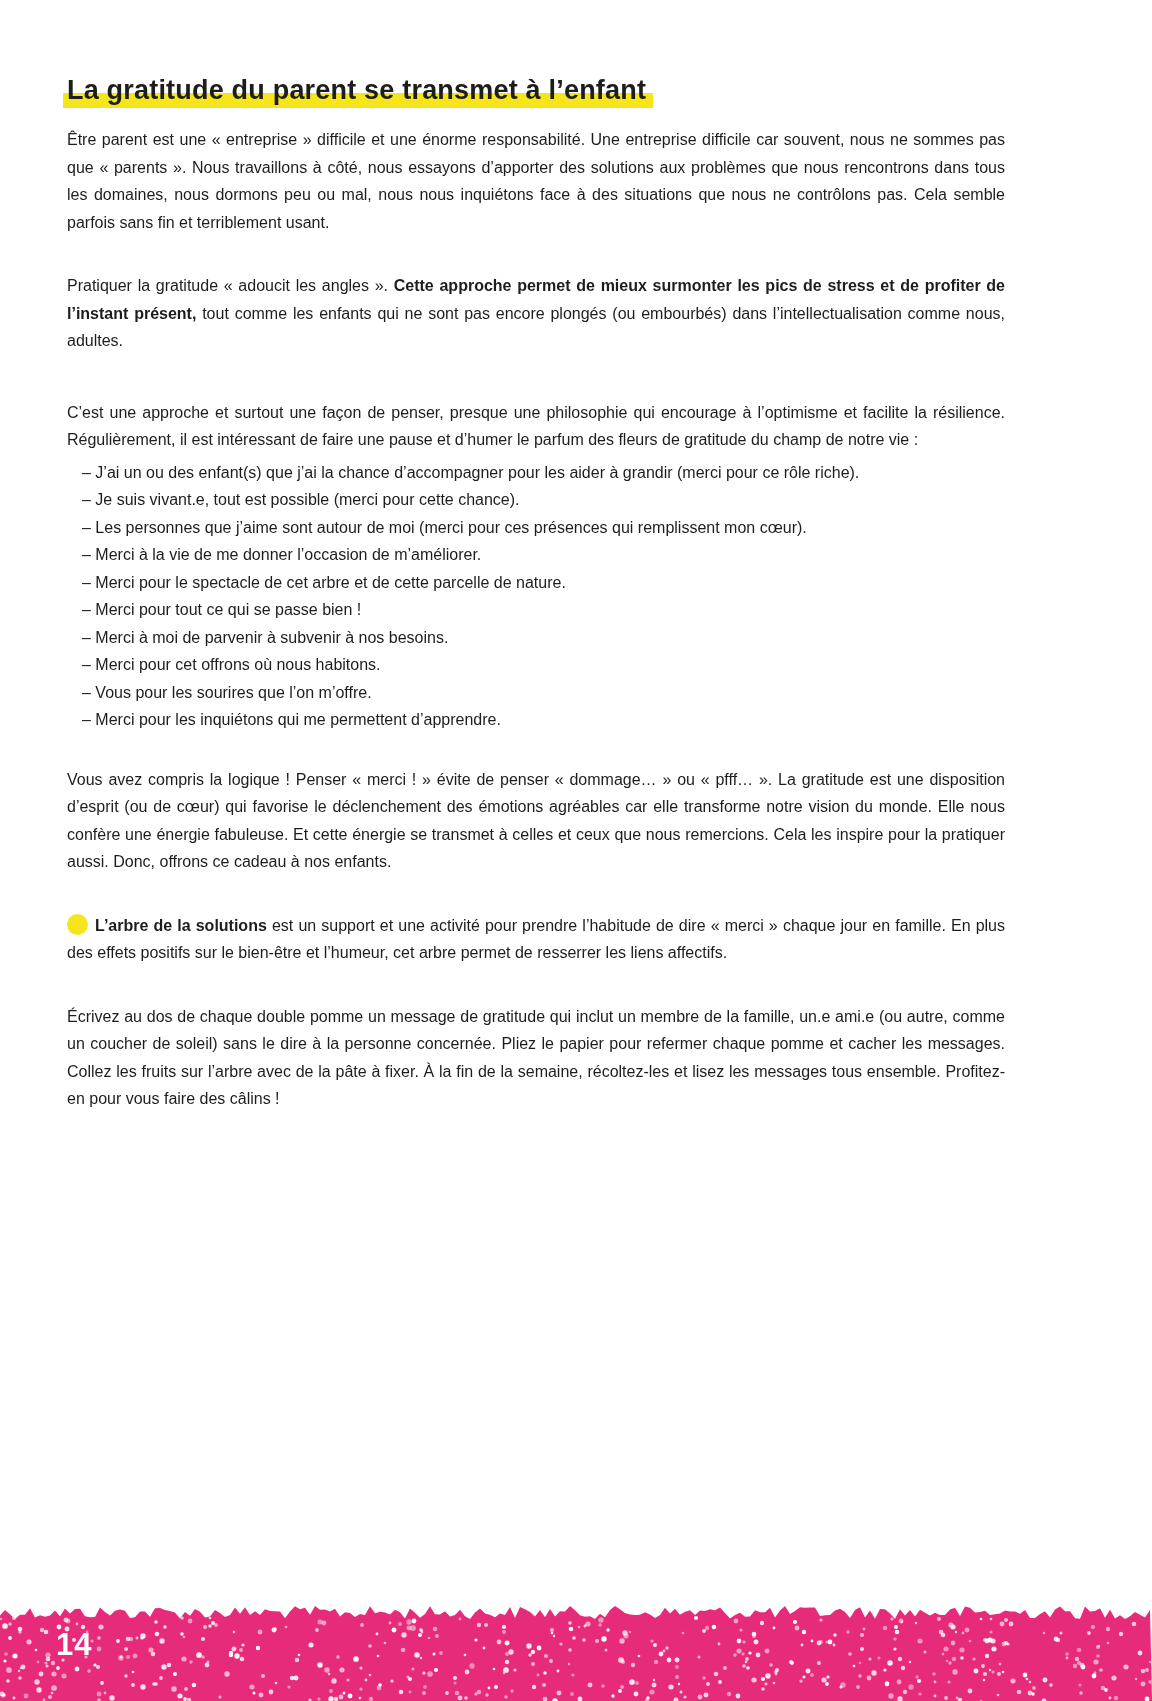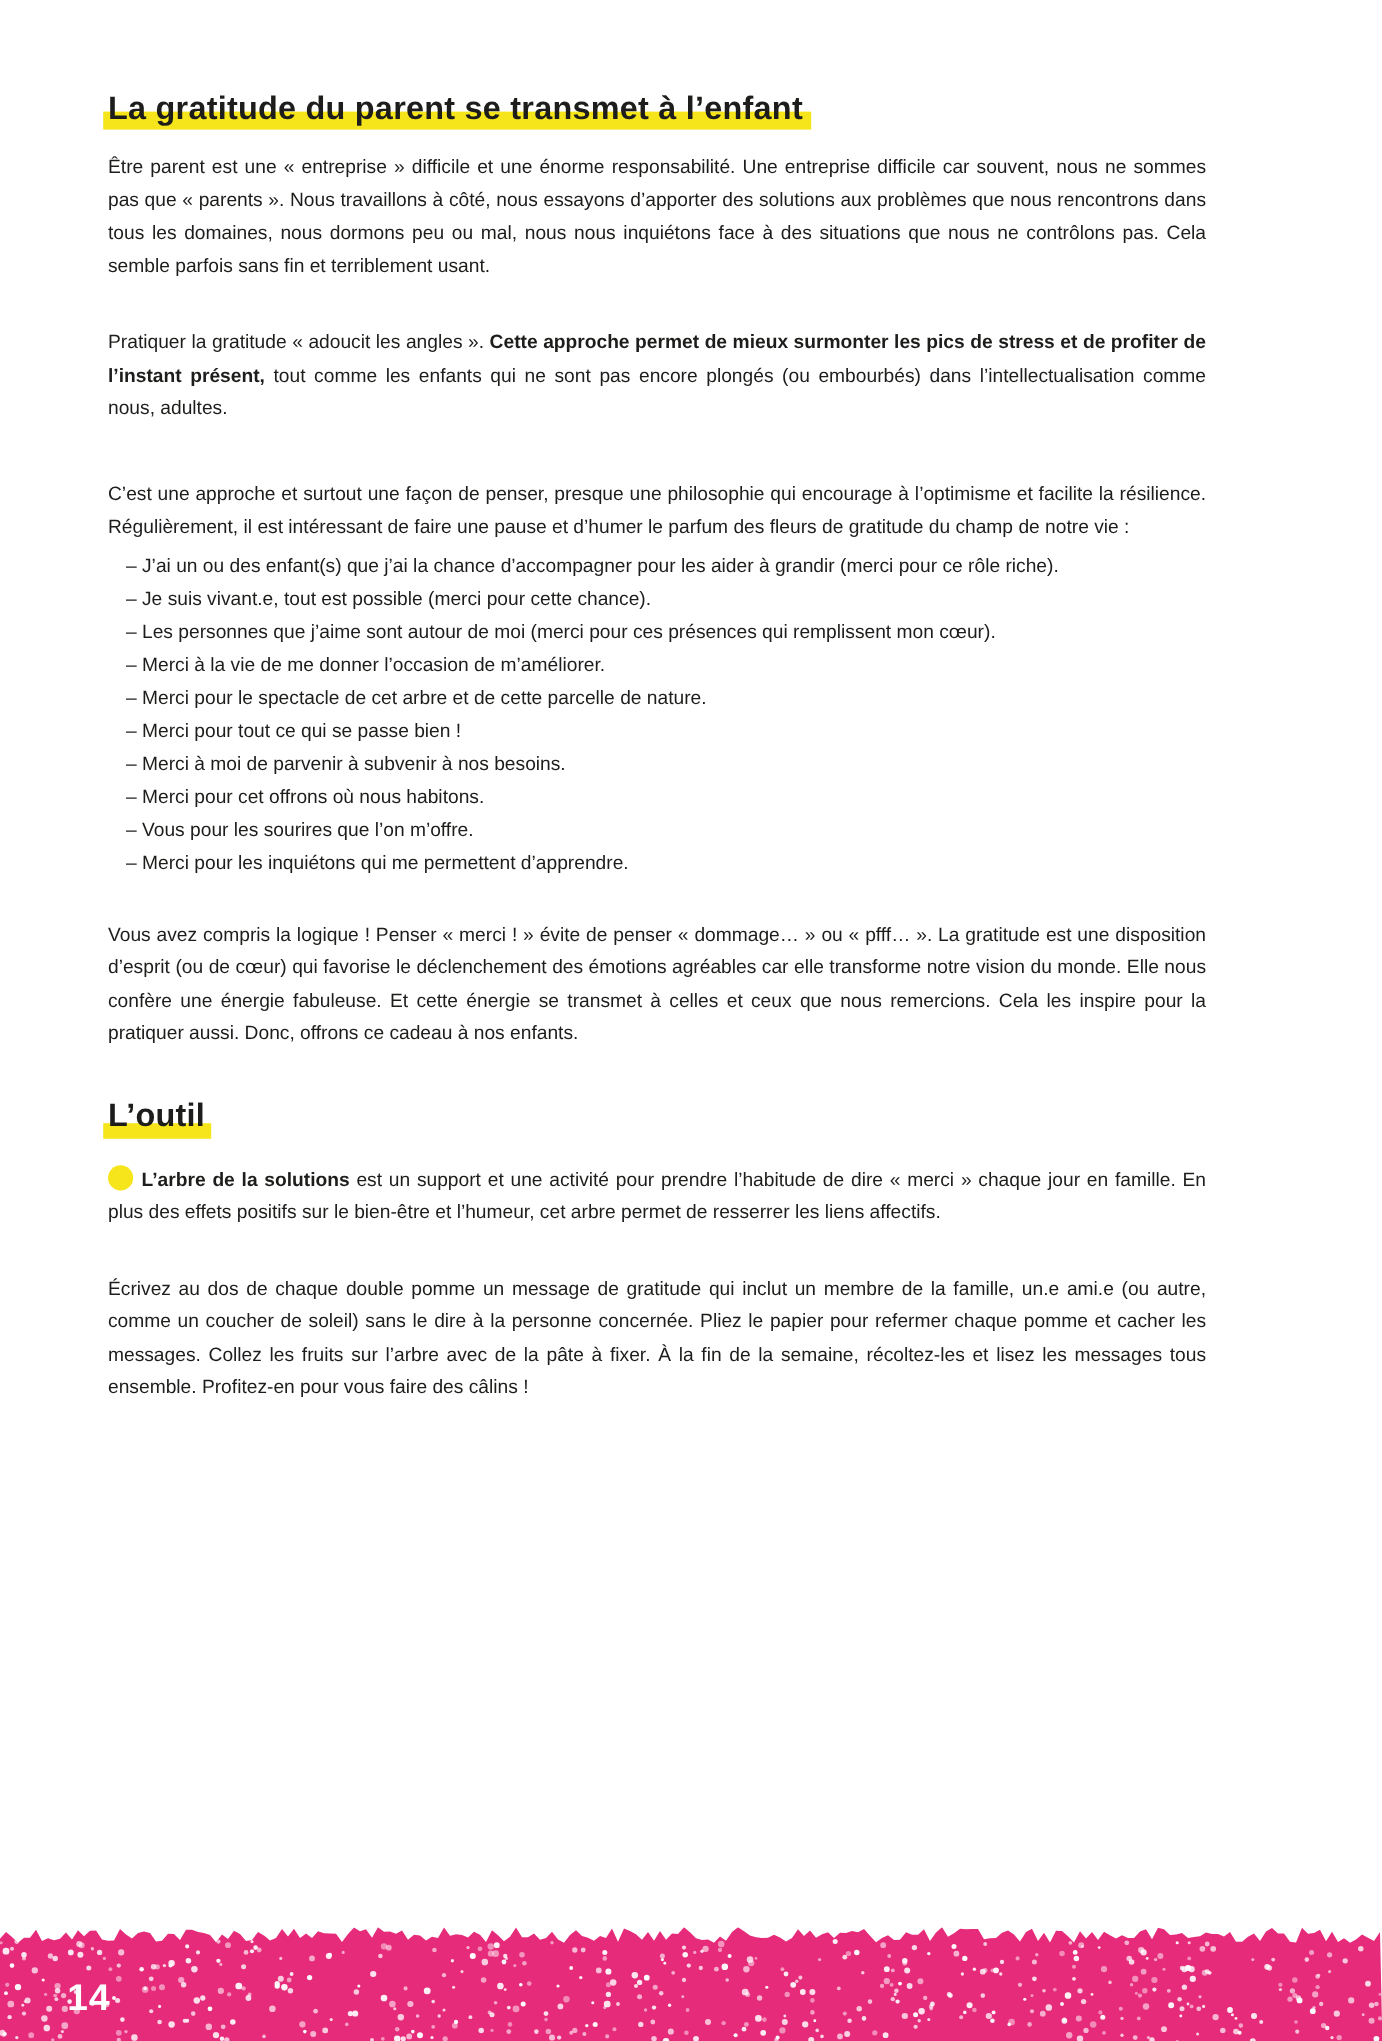--- a/index.html
+++ b/index.html
@@ -11,21 +11,21 @@
   body{margin:0;background:#ffffff;}
   .page{
     position:relative;
     width:1152px;height:1701px;
     background:#ffffff;
     overflow:hidden;
     font-family:"Liberation Sans","DejaVu Sans",sans-serif;
     color:var(--ink);
   }
   .content{
-    padding:70px 147px 0 90px;
+    padding:70px 147px 0 67px;
   }
   h1{
     font-size:27px;
     line-height:40px;
     font-weight:800;
     letter-spacing:.2px;
     margin:0 0 16px 0;
   }
   h2{
     font-size:27px;
@@ -74,21 +74,21 @@
   .speckles{
     position:absolute;
     left:0;top:0;
     width:2px;height:2px;
     border-radius:50%;
     background:transparent;
     pointer-events:none;
   }
   .pagenum{
     position:absolute;
-    left:56px;top:42px;
+    left:56px;top:22px;
     color:#ffffff;
     font-size:31px;
     font-weight:700;
     letter-spacing:1px;
   }
 </style>
 </head>
 <body>
 
 <div class="page">
@@ -110,21 +110,20 @@
       <p>– Merci pour le spectacle de cet arbre et de cette parcelle de nature.</p>
       <p>– Merci pour tout ce qui se passe bien&nbsp;!</p>
       <p>– Merci à moi de parvenir à subvenir à nos besoins.</p>
       <p>– Merci pour cet offrons où nous habitons.</p>
       <p>– Vous pour les sourires que l’on m’offre.</p>
       <p>– Merci pour les inquiétons qui me permettent d’apprendre.</p>
     </div>
 
     <p>Vous avez compris la logique&nbsp;! Penser «&nbsp;merci&nbsp;!&nbsp;» évite de penser «&nbsp;dommage…&nbsp;» ou «&nbsp;pfff…&nbsp;». La gratitude est une disposition d’esprit (ou de cœur) qui favorise le déclenchement des émotions agréables car elle transforme notre vision du monde. Elle nous confère une énergie fabuleuse. Et cette énergie se transmet à celles et ceux que nous remercions. Cela les inspire pour la pratiquer aussi. Donc, offrons ce cadeau à nos enfants.</p>
 
-    <h2><span class="hl hl-h2">L’outil</span></h2>
 
     <p><span class="dot"></span><strong>L’arbre de la solutions</strong><span> est un support et une activité pour prendre l’habitude de dire «&nbsp;merci&nbsp;» chaque jour en famille. En plus des effets positifs sur le bien-être et l’humeur, cet arbre permet de resserrer les liens affectifs.</span></p>
 
     <p>Écrivez au dos de chaque double pomme un message de gratitude qui inclut un membre de la famille, un.e ami.e (ou autre, comme un coucher de soleil) sans le dire à la personne concernée. Pliez le papier pour refermer chaque pomme et cacher les messages. Collez les fruits sur l’arbre avec de la pâte à fixer. À la fin de la semaine, récoltez-les et lisez les messages tous ensemble. Profitez-en pour vous faire des câlins&nbsp;!</p>
 
   </main>
 
   <footer class="footer" style="clip-path: polygon(0px 100%, 0px 10.6px, 5px 5px, 10px 9.2px, 15px 13.9px, 20px 9.8px, 25px 9.8px, 30px 3.2px, 35px 12.5px, 40px 10.2px, 45px 11.8px, 50px 10.6px, 55px 5.4px, 60px 11.3px, 65px 3.5px, 70px 8.5px, 75px 4px, 80px 3.7px, 85px 11.2px, 90px 12.3px, 95px 12px, 100px 2.4px, 105px 7.1px, 110px 10.5px, 115px 5.8px, 120px 4.6px, 125px 5.8px, 130px 12.9px, 135px 12.3px, 140px 6.5px, 145px 6.6px, 150px 11.7px, 155px 3.2px, 160px 3.1px, 165px 5.1px, 170px 5.9px, 175px 7.6px, 180px 13.6px, 185px 7.1px, 190px 10.8px, 195px 3.9px, 200px 6.7px, 205px 12.4px, 210px 11.6px, 215px 5px, 220px 8px, 225px 12px, 230px 10.1px, 235px 2.4px, 240px 8.7px, 245px 2.2px, 250px 10px, 255px 6.2px, 260px 10.1px, 265px 4.3px, 270px 6px, 275px 6.2px, 280px 6.4px, 285px 13.3px, 290px 6.6px, 295px 1.3px, 300px 4.3px, 305px 2.7px, 310px 9.7px, 315px 1.1px, 320px 4.7px, 325px 4.6px, 330px 6.4px, 335px 3.8px, 340px 11.4px, 345px 7.2px, 350px 8px, 355px 12px, 360px 9px, 365px 10.1px, 370px 1.3px, 375px 8.2px, 380px 6.8px, 385px 7.6px, 390px 9.6px, 395px 4.8px, 400px 7.3px, 405px 13.4px, 410px 3.6px, 415px 7.7px, 420px 12.8px, 425px 8.9px, 430px 1.2px, 435px 9.3px, 440px 9.4px, 445px 6.2px, 450px 11.5px, 455px 9.9px, 460px 4.7px, 465px 11.3px, 470px 13.9px, 475px 7.4px, 480px 3.5px, 485px 8.4px, 490px 9.7px, 495px 12.2px, 500px 8.4px, 505px 10px, 510px 2.1px, 515px 13.1px, 520px 2.1px, 525px 4.2px, 530px 6.9px, 535px 11.5px, 540px 5px, 545px 12.2px, 550px 4.1px, 555px 11.5px, 560px 6.3px, 565px 6.6px, 570px 1.1px, 575px 5.2px, 580px 10.2px, 585px 11.7px, 590px 11.3px, 595px 14px, 600px 8.7px, 605px 12.2px, 610px 5px, 615px 1.1px, 620px 4.3px, 625px 7.9px, 630px 9.4px, 635px 9.9px, 640px 9.7px, 645px 7.3px, 650px 9.5px, 655px 12.9px, 660px 9.9px, 665px 2.7px, 670px 8.4px, 675px 3.8px, 680px 9.8px, 685px 6.8px, 690px 5.2px, 695px 9.9px, 700px 5.6px, 705px 5.9px, 710px 4.2px, 715px 5.3px, 720px 2.5px, 725px 8.1px, 730px 13.6px, 735px 10.1px, 740px 7.7px, 745px 11.7px, 750px 11.4px, 755px 5.2px, 760px 7.2px, 765px 7.2px, 770px 2.8px, 775px 12.5px, 780px 5.5px, 785px 1.1px, 790px 8.9px, 795px 6.1px, 800px 2.3px, 805px 2.7px, 810px 2.6px, 815px 2.6px, 820px 11px, 825px 10.2px, 830px 10.1px, 835px 5.6px, 840px 3.8px, 845px 7.1px, 850px 13px, 855px 5.1px, 860px 2.2px, 865px 12.5px, 870px 5.6px, 875px 13.8px, 880px 3.9px, 885px 4.2px, 890px 8.6px, 895px 13.7px, 900px 4.3px, 905px 10.5px, 910px 5px, 915px 11.6px, 920px 4.7px, 925px 7.8px, 930px 10.5px, 935px 7.8px, 940px 10px, 945px 9.9px, 950px 4.5px, 955px 2.8px, 960px 11px, 965px 1.4px, 970px 2.7px, 975px 7.4px, 980px 7px, 985px 5.8px, 990px 10.1px, 995px 9.2px, 1000px 8.5px, 1005px 5.5px, 1010px 6.6px, 1015px 6.6px, 1020px 8.7px, 1025px 5.1px, 1030px 13.1px, 1035px 13.1px, 1040px 9px, 1045px 6.2px, 1050px 12.5px, 1055px 4.5px, 1060px 1.6px, 1065px 6.2px, 1070px 6.2px, 1075px 13.2px, 1080px 13.7px, 1085px 1.4px, 1090px 6.4px, 1095px 5.9px, 1100px 3.2px, 1105px 12.7px, 1110px 4.8px, 1115px 13.4px, 1120px 10.3px, 1125px 13.9px, 1130px 11.2px, 1135px 7.1px, 1140px 9.7px, 1145px 12.6px, 1150px 5px, 1152px 100%);">
     <span class="speckles" style="box-shadow: rgba(255, 255, 255, 0.76) 902px 62px 0px 1.2px, rgba(255, 255, 255, 0.46) 98px 88px 0px 1.4px, rgba(255, 255, 255, 0.85) 755px 36px 0px 1.5px, rgba(255, 255, 255, 0.56) 1095px 56px 0px 1.6px, rgba(255, 255, 255, 0.89) 142px 30px 0px 1.7px, rgba(255, 255, 255, 0.88) 310px 39px 0px 1.6px, rgba(255, 255, 255, 0.91) 803px 71px 0px 0.5px, rgba(255, 255, 255, 0.53) 948px 76px 0px 0.6px, rgba(255, 255, 255, 0.71) 98px 32px 0px 0.8px, rgba(255, 255, 255, 0.79) 569px 17px 0px 0.7px, rgba(255, 255, 255, 0.59) 1043px 27px 0px 0.3px, rgba(255, 255, 255, 0.76) 899px 53px 0px 1.2px, rgba(255, 255, 255, 0.8) 132px 79px 0px 0.9px, rgba(255, 255, 255, 0.77) 718px 38px 0px 0.4px, rgba(255, 255, 255, 0.47) 636px 77px 0px 0.9px, rgba(255, 255, 255, 0.58) 1142px 78px 0px 1.5px, rgba(255, 255, 255, 0.67) 226px 68px 0px 1.7px, rgba(255, 255, 255, 0.71) 544px 93px 0px 1.3px, rgba(255, 255, 255, 0.84) 790px 56px 0px 1px, rgba(255, 255, 255, 0.48) 826px 36px 0px 0.6px, rgba(255, 255, 255, 0.63) 185px 83px 0px 1px, rgba(255, 255, 255, 0.89) 4px 20px 0px 1.8px, rgba(255, 255, 255, 0.85) 675px 94px 0px 1.5px, rgba(255, 255, 255, 0.82) 959px 94px 0px 1.2px, rgba(255, 255, 255, 0.82) 153px 78px 0px 0.8px, rgba(255, 255, 255, 0.47) 571px 88px 0px 0.9px, rgb(255, 255, 255) 773px 22px 0px 0.4px, rgba(255, 255, 255, 0.96) 464px 49px 0px 0.3px, rgba(255, 255, 255, 0.88) 505px 64px 0px 1.8px, rgba(255, 255, 255, 0.85) 894px 43px 0px 0.6px, rgba(255, 255, 255, 0.68) 65px 14px 0px 1.5px, rgba(255, 255, 255, 0.53) 992px 66px 0px 0.6px, rgba(255, 255, 255, 0.81) 97px 61px 0px 1.1px, rgba(255, 255, 255, 0.5) 91px 35px 0px 0.6px, rgba(255, 255, 255, 0.91) 209px 20px 0px 0.7px, rgba(255, 255, 255, 0.48) 120px 52px 0px 1.7px, rgba(255, 255, 255, 0.46) 811px 69px 0px 0.9px, rgba(255, 255, 255, 0.9) 156px 28px 0px 1.3px, rgba(255, 255, 255, 0.58) 753px 30px 0px 1px, rgba(255, 255, 255, 0.62) 891px 13px 0px 0.6px, rgba(255, 255, 255, 0.49) 440px 47px 0px 0.9px, rgba(255, 255, 255, 0.74) 51px 87px 0px 0.3px, rgba(255, 255, 255, 0.48) 1079px 79px 0px 0.5px, rgba(255, 255, 255, 0.64) 260px 89px 0px 1.5px, rgba(255, 255, 255, 0.65) 1107px 37px 0px 0.3px, rgba(255, 255, 255, 0.71) 746px 53px 0px 0.9px, rgba(255, 255, 255, 0.76) 745px 56px 0px 0.3px, rgba(255, 255, 255, 0.65) 1012px 75px 0px 1.6px, rgba(255, 255, 255, 0.62) 551px 24px 0px 1.1px, rgba(255, 255, 255, 0.67) 543px 79px 0px 1px, rgba(255, 255, 255, 0.66) 945px 92px 0px 1px, rgba(255, 255, 255, 0.95) 495px 81px 0px 1.1px, rgba(255, 255, 255, 0.78) 1109px 92px 0px 0.4px, rgba(255, 255, 255, 0.52) 820px 36px 0px 0.9px, rgba(255, 255, 255, 0.53) 969px 35px 0px 0.3px, rgba(255, 255, 255, 0.86) 955px 26px 0px 0.2px, rgba(255, 255, 255, 0.98) 343px 87px 0px 0.5px, rgba(255, 255, 255, 0.56) 436px 30px 0px 0.9px, rgba(255, 255, 255, 0.86) 454px 72px 0px 1px, rgba(255, 255, 255, 0.87) 767px 70px 0px 1.7px, rgba(255, 255, 255, 0.78) 365px 74px 0px 0.4px, rgba(255, 255, 255, 0.98) 298px 49px 0px 0.3px, rgba(255, 255, 255, 0.7) 589px 79px 0px 1.5px, rgba(255, 255, 255, 0.97) 853px 60px 0px 0.3px, rgba(255, 255, 255, 0.66) 181px 12px 0px 0.8px, rgba(255, 255, 255, 0.76) 125px 43px 0px 1px, rgba(255, 255, 255, 0.91) 909px 56px 0px 0.2px, rgba(255, 255, 255, 0.65) 20px 62px 0px 0.2px, rgba(255, 255, 255, 0.63) 389px 17px 0px 0.4px, rgba(255, 255, 255, 0.68) 1125px 61px 0px 1.6px, rgba(255, 255, 255, 0.7) 1010px 18px 0px 1.4px, rgba(255, 255, 255, 0.95) 506px 37px 0px 1.5px, rgba(255, 255, 255, 0.8) 360px 62px 0px 0.5px, rgba(255, 255, 255, 0.63) 568px 58px 0px 0.2px, rgba(255, 255, 255, 0.55) 360px 83px 0px 0.6px, rgba(255, 255, 255, 0.8) 653px 79px 0px 1.5px, rgba(255, 255, 255, 0.51) 966px 24px 0px 1.5px, rgba(255, 255, 255, 0.76) 765px 78px 0px 0.4px, rgba(255, 255, 255, 0.57) 478px 86px 0px 1.2px, rgba(255, 255, 255, 0.82) 992px 35px 0px 1.6px, rgba(255, 255, 255, 0.94) 983px 74px 0px 0.2px, rgba(255, 255, 255, 0.54) 1149px 76px 0px 0.7px, rgba(255, 255, 255, 0.94) 181px 28px 0px 0.8px, rgba(255, 255, 255, 0.6) 407px 71px 0px 0.6px, rgba(255, 255, 255, 0.69) 724px 62px 0px 0.9px, rgba(255, 255, 255, 0.96) 475px 34px 0px 0.6px, rgba(255, 255, 255, 0.82) 833px 39px 0px 0.4px, rgba(255, 255, 255, 0.46) 953px 53px 0px 1.3px, rgba(255, 255, 255, 0.94) 355px 53px 0px 1.8px, rgba(255, 255, 255, 0.71) 940px 26px 0px 1.3px, rgba(255, 255, 255, 0.96) 554px 95px 0px 1.7px, rgba(255, 255, 255, 0.81) 13px 92px 0px 0.4px, rgba(255, 255, 255, 0.65) 904px 86px 0px 1.2px, rgba(255, 255, 255, 0.84) 335px 93px 0px 1.2px, rgba(255, 255, 255, 0.84) 834px 29px 0px 0.8px, rgba(255, 255, 255, 0.69) 1100px 64px 0px 0.8px, rgba(255, 255, 255, 0.74) 1029px 87px 0px 1.4px, rgba(255, 255, 255, 0.7) 188px 94px 0px 1.2px, rgba(255, 255, 255, 0.95) 570px 23px 0px 1.3px, rgba(255, 255, 255, 0.86) 1055px 33px 0px 1.4px, rgba(255, 255, 255, 0.78) 73px 34px 0px 1.1px, rgba(255, 255, 255, 0.69) 485px 19px 0px 1px, rgba(255, 255, 255, 0.96) 419px 29px 0px 1px, rgba(255, 255, 255, 0.51) 63px 70px 0px 1.6px, rgba(255, 255, 255, 0.88) 737px 90px 0px 1.4px, rgba(255, 255, 255, 0.65) 369px 40px 0px 0.8px, rgba(255, 255, 255, 0.96) 488px 82px 0px 0.4px, rgba(255, 255, 255, 0.75) 270px 86px 0px 1.4px, rgba(255, 255, 255, 0.94) 889px 57px 0px 1.7px, rgba(255, 255, 255, 0.49) 428px 32px 0px 0.3px, rgba(255, 255, 255, 0.85) 155px 78px 0px 0.7px, rgba(255, 255, 255, 0.85) 423px 67px 0px 0.6px, rgba(255, 255, 255, 0.8) 684px 91px 0px 0.5px, rgba(255, 255, 255, 0.98) 553px 30px 0px 0.2px, rgba(255, 255, 255, 0.95) 826px 78px 0px 0.9px, rgba(255, 255, 255, 0.74) 969px 85px 0px 1.4px, rgba(255, 255, 255, 0.94) 1024px 69px 0px 1.4px, rgba(255, 255, 255, 0.72) 13px 12px 0px 1px, rgba(255, 255, 255, 0.51) 45px 57px 0px 0.6px, rgba(255, 255, 255, 0.51) 919px 35px 0px 1.6px, rgba(255, 255, 255, 0.67) 605px 44px 0px 0.5px, rgba(255, 255, 255, 0.72) 820px 14px 0px 0.6px, rgba(255, 255, 255, 0.75) 296px 54px 0px 1.3px, rgba(255, 255, 255, 0.78) 202px 33px 0px 1.1px, rgba(255, 255, 255, 0.61) 560px 38px 0px 0.6px, rgba(255, 255, 255, 0.78) 680px 86px 0px 0.5px, rgba(255, 255, 255, 0.51) 1078px 57px 0px 1.1px, rgba(255, 255, 255, 0.49) 600px 14px 0px 1.7px, rgba(255, 255, 255, 0.46) 319px 16px 0px 1.6px, rgba(255, 255, 255, 0.77) 369px 69px 0px 0.3px, rgba(255, 255, 255, 0.94) 896px 26px 0px 1.3px, rgba(255, 255, 255, 0.46) 127px 51px 0px 1.1px, rgba(255, 255, 255, 0.85) 676px 54px 0px 1.5px, rgba(255, 255, 255, 0.91) 155px 16px 0px 0.7px, rgba(255, 255, 255, 0.82) 206px 59px 0px 1.4px, rgba(255, 255, 255, 0.74) 753px 74px 0px 1.6px, rgba(255, 255, 255, 0.46) 37px 56px 0px 0.4px, rgba(255, 255, 255, 0.85) 120px 51px 0px 0.5px, rgba(255, 255, 255, 0.5) 0px 13px 0px 0.3px, rgba(255, 255, 255, 0.92) 660px 48px 0px 1.4px, rgba(255, 255, 255, 0.49) 572px 69px 0px 0.6px, rgba(255, 255, 255, 0.51) 847px 26px 0px 0.7px, rgba(255, 255, 255, 0.49) 919px 88px 0px 0.6px, rgba(255, 255, 255, 0.71) 28px 36px 0px 1.6px, rgba(255, 255, 255, 0.91) 230px 47px 0px 1.2px, rgba(255, 255, 255, 0.75) 465px 92px 0px 0.8px, rgba(255, 255, 255, 0.71) 316px 24px 0px 0.9px, rgba(255, 255, 255, 0.59) 53px 68px 0px 1.6px, rgba(255, 255, 255, 0.61) 646px 94px 0px 0.8px, rgba(255, 255, 255, 0.66) 861px 29px 0px 1.1px, rgba(255, 255, 255, 0.92) 753px 28px 0px 1.3px, rgba(255, 255, 255, 0.7) 233px 26px 0px 0.3px, rgba(255, 255, 255, 0.96) 349px 90px 0px 1.5px, rgba(255, 255, 255, 0.88) 376px 28px 0px 0.4px, rgba(255, 255, 255, 0.58) 1102px 82px 0px 1.2px, rgba(255, 255, 255, 0.83) 757px 49px 0px 1.4px, rgba(255, 255, 255, 0.77) 22px 61px 0px 1.5px, rgba(255, 255, 255, 0.62) 486px 89px 0px 0.7px, rgba(255, 255, 255, 0.52) 189px 15px 0px 1.4px, rgba(255, 255, 255, 0.79) 873px 67px 0px 1.7px, rgba(255, 255, 255, 0.55) 459px 13px 0px 0.4px, rgba(255, 255, 255, 0.68) 204px 21px 0px 1px, rgba(255, 255, 255, 0.81) 391px 75px 0px 0.6px, rgba(255, 255, 255, 0.6) 682px 27px 0px 0.3px, rgba(255, 255, 255, 0.58) 587px 18px 0px 1.6px, rgba(255, 255, 255, 0.94) 980px 13px 0px 0.3px, rgb(255, 255, 255) 749px 47px 0px 0.6px, rgba(255, 255, 255, 0.77) 899px 93px 0px 1.7px, rgba(255, 255, 255, 0.88) 1044px 74px 0px 1.5px, rgba(255, 255, 255, 0.79) 62px 54px 0px 0.6px, rgba(255, 255, 255, 0.97) 94px 59px 0px 0.6px, rgba(255, 255, 255, 0.84) 168px 59px 0px 1.2px, rgba(255, 255, 255, 0.7) 1080px 87px 0px 0.7px, rgba(255, 255, 255, 0.98) 435px 64px 0px 1.1px, rgba(255, 255, 255, 0.67) 924px 46px 0px 0.5px, rgba(255, 255, 255, 0.56) 735px 15px 0px 1.4px, rgba(255, 255, 255, 0.49) 1115px 92px 0px 1.2px, rgba(255, 255, 255, 0.75) 934px 90px 0px 0.4px, rgba(255, 255, 255, 0.7) 743px 60px 0px 0.8px, rgba(255, 255, 255, 0.57) 578px 21px 0px 0.3px, rgba(255, 255, 255, 0.74) 1120px 28px 0px 1.2px, rgba(255, 255, 255, 0.85) 776px 64px 0px 1px, rgba(255, 255, 255, 0.82) 761px 17px 0px 1.2px, rgba(255, 255, 255, 0.8) 510px 46px 0px 1.7px, rgba(255, 255, 255, 0.56) 503px 67px 0px 0.3px, rgba(255, 255, 255, 0.46) 424px 81px 0px 0.9px, rgba(255, 255, 255, 0.95) 695px 12px 0px 1.1px, rgba(255, 255, 255, 0.63) 973px 53px 0px 0.6px, rgba(255, 255, 255, 0.74) 984px 68px 0px 1.1px, rgba(255, 255, 255, 0.78) 466px 66px 0px 1.4px, rgba(255, 255, 255, 0.96) 638px 50px 0px 0.3px, rgba(255, 255, 255, 0.76) 403px 29px 0px 1.7px, rgba(255, 255, 255, 0.76) 233px 43px 0px 1.5px, rgba(255, 255, 255, 0.9) 654px 39px 0px 1px, rgba(255, 255, 255, 0.77) 707px 78px 0px 0.9px, rgba(255, 255, 255, 0.51) 894px 33px 0px 0.7px, rgba(255, 255, 255, 0.57) 423px 87px 0px 1px, rgba(255, 255, 255, 0.47) 2px 90px 0px 0.7px, rgba(255, 255, 255, 0.95) 975px 65px 0px 1.5px, rgba(255, 255, 255, 0.95) 503px 21px 0px 1.1px, rgba(255, 255, 255, 0.55) 676px 71px 0px 0.9px, rgba(255, 255, 255, 0.82) 986px 50px 0px 1.2px, rgba(255, 255, 255, 0.58) 285px 21px 0px 0.3px, rgba(255, 255, 255, 0.47) 961px 44px 0px 1.6px, rgba(255, 255, 255, 0.45) 1066px 48px 0px 0.8px, rgba(255, 255, 255, 0.49) 599px 19px 0px 0.8px, rgba(255, 255, 255, 0.85) 163px 61px 0px 1.7px, rgba(255, 255, 255, 0.75) 328px 68px 0px 0.3px, rgba(255, 255, 255, 0.82) 986px 35px 0px 1.5px, rgba(255, 255, 255, 0.58) 85px 51px 0px 0.6px, rgba(255, 255, 255, 0.97) 257px 42px 0px 1.2px, rgba(255, 255, 255, 0.94) 330px 93px 0px 1.7px, rgba(255, 255, 255, 0.69) 498px 36px 0px 1.4px, rgba(255, 255, 255, 0.88) 619px 85px 0px 1px, rgba(255, 255, 255, 0.69) 421px 26px 0px 0.4px, rgba(255, 255, 255, 0.93) 829px 36px 0px 1.4px, rgba(255, 255, 255, 0.9) 57px 62px 0px 0.9px, rgba(255, 255, 255, 0.67) 999px 58px 0px 0.3px, rgba(255, 255, 255, 0.98) 230px 49px 0px 1.2px, rgba(255, 255, 255, 0.71) 666px 42px 0px 0.7px, rgba(255, 255, 255, 0.67) 459px 92px 0px 1.5px, rgba(255, 255, 255, 0.54) 503px 26px 0px 0.9px, rgba(255, 255, 255, 0.76) 997px 89px 0px 0.3px, rgba(255, 255, 255, 0.95) 1032px 88px 0px 0.7px, rgba(255, 255, 255, 0.5) 933px 68px 0px 0.7px, rgba(255, 255, 255, 0.5) 318px 93px 0px 0.6px, rgba(255, 255, 255, 0.95) 607px 24px 0px 0.7px, rgba(255, 255, 255, 0.47) 602px 80px 0px 0.8px, rgba(255, 255, 255, 0.97) 603px 33px 0px 1.7px, rgba(255, 255, 255, 0.48) 859px 57px 0px 0.3px, rgba(255, 255, 255, 0.68) 76px 18px 0px 0.4px, rgba(255, 255, 255, 0.46) 884px 22px 0px 1.3px, rgba(255, 255, 255, 0.79) 705px 89px 0px 1.5px, rgba(255, 255, 255, 0.97) 9px 32px 0px 0.9px, rgba(255, 255, 255, 0.63) 800px 75px 0px 0.7px, rgba(255, 255, 255, 0.61) 52px 57px 0px 1.2px, rgba(255, 255, 255, 0.72) 1060px 27px 0px 0.6px, rgba(255, 255, 255, 0.53) 537px 69px 0px 0.4px, rgba(255, 255, 255, 0.49) 655px 56px 0px 1.2px, rgba(255, 255, 255, 0.8) 1050px 79px 0px 0.7px, rgba(255, 255, 255, 0.94) 4px 55px 0px 0.6px, rgba(255, 255, 255, 0.6) 8px 64px 0px 1.8px, rgba(255, 255, 255, 0.96) 493px 63px 0px 0.3px, rgba(255, 255, 255, 0.9) 291px 72px 0px 1.2px, rgba(255, 255, 255, 0.73) 1088px 27px 0px 0.9px, rgba(255, 255, 255, 0.79) 818px 37px 0px 1.4px, rgba(255, 255, 255, 0.7) 869px 53px 0px 0.5px, rgba(255, 255, 255, 0.82) 38px 84px 0px 1.7px, rgba(255, 255, 255, 0.55) 288px 81px 0px 0.5px, rgba(255, 255, 255, 0.91) 635px 88px 0px 1.4px, rgba(255, 255, 255, 0.47) 454px 77px 0px 0.5px, rgba(255, 255, 255, 0.54) 67px 15px 0px 1.5px, rgba(255, 255, 255, 0.47) 629px 26px 0px 0.2px, rgba(255, 255, 255, 0.94) 840px 81px 0px 0.5px, rgba(255, 255, 255, 0.53) 900px 15px 0px 1.5px, rgba(255, 255, 255, 0.81) 18px 65px 0px 0.2px, rgba(255, 255, 255, 0.47) 408px 16px 0px 1.7px, rgba(255, 255, 255, 0.96) 551px 27px 0px 0.3px, rgba(255, 255, 255, 0.68) 998px 68px 0px 1px, rgba(255, 255, 255, 0.46) 506px 48px 0px 1.1px, rgba(255, 255, 255, 0.52) 202px 51px 0px 0.8px, rgba(255, 255, 255, 0.55) 240px 44px 0px 1px, rgba(255, 255, 255, 0.92) 557px 65px 0px 0.4px, rgba(255, 255, 255, 0.59) 53px 82px 0px 1.8px, rgba(255, 255, 255, 0.53) 952px 37px 0px 1.4px, rgba(255, 255, 255, 0.75) 36px 76px 0px 1.7px, rgba(255, 255, 255, 0.56) 1033px 82px 0px 0.9px, rgba(255, 255, 255, 0.85) 179px 90px 0px 1.6px, rgba(255, 255, 255, 0.6) 98px 94px 0px 0.8px, rgba(255, 255, 255, 0.99) 1146px 93px 0px 1.4px, rgba(255, 255, 255, 0.62) 859px 70px 0px 0.7px, rgba(255, 255, 255, 0.54) 1092px 21px 0px 1.1px, rgba(255, 255, 255, 0.82) 529px 49px 0px 0.7px, rgba(255, 255, 255, 0.78) 125px 70px 0px 0.7px, rgba(255, 255, 255, 0.67) 478px 19px 0px 1.2px, rgba(255, 255, 255, 0.68) 663px 45px 0px 0.4px, rgba(255, 255, 255, 0.55) 326px 64px 0px 1.7px, rgba(255, 255, 255, 0.99) 174px 68px 0px 1px, rgba(255, 255, 255, 0.49) 408px 22px 0px 1.5px, rgba(255, 255, 255, 0.68) 219px 91px 0px 0.5px, rgba(255, 255, 255, 0.9) 1026px 73px 0px 0.3px, rgba(255, 255, 255, 0.83) 82px 21px 0px 1.2px, rgb(255, 255, 255) 433px 48px 0px 0.5px, rgba(255, 255, 255, 0.92) 193px 79px 0px 1.3px, rgba(255, 255, 255, 0.85) 420px 52px 0px 0.2px, rgba(255, 255, 255, 0.84) 275px 77px 0px 0.3px, rgba(255, 255, 255, 0.72) 762px 83px 0px 0.8px, rgba(255, 255, 255, 0.84) 670px 81px 0px 1.6px, rgba(255, 255, 255, 0.83) 861px 43px 0px 1px, rgba(255, 255, 255, 0.87) 19px 23px 0px 1.3px, rgba(255, 255, 255, 0.73) 715px 68px 0px 1.3px, rgba(255, 255, 255, 0.88) 528px 40px 0px 1.7px, rgba(255, 255, 255, 0.88) 886px 77px 0px 0.7px, rgba(255, 255, 255, 0.58) 857px 81px 0px 0.9px, rgb(255, 255, 255) 253px 87px 0px 0.5px, rgba(255, 255, 255, 0.81) 653px 74px 0px 0.2px, rgba(255, 255, 255, 0.49) 945px 43px 0px 1.6px, rgba(255, 255, 255, 0.65) 340px 91px 0px 1.4px, rgba(255, 255, 255, 0.46) 878px 52px 0px 0.6px, rgba(255, 255, 255, 0.6) 361px 19px 0px 0.9px, rgba(255, 255, 255, 0.9) 295px 72px 0px 1.5px, rgba(255, 255, 255, 0.99) 895px 21px 0px 1px, rgba(255, 255, 255, 0.83) 377px 50px 0px 0.3px, rgba(255, 255, 255, 0.9) 747px 62px 0px 0.8px, rgba(255, 255, 255, 0.84) 1043px 95px 0px 1.5px, rgba(255, 255, 255, 0.76) 818px 57px 0px 0.9px, rgba(255, 255, 255, 0.75) 514px 64px 0px 0.6px, rgba(255, 255, 255, 0.61) 770px 59px 0px 0.8px, rgba(255, 255, 255, 0.89) 993px 43px 0px 1.6px, rgba(255, 255, 255, 0.45) 916px 71px 0px 0.7px, rgba(255, 255, 255, 0.61) 19px 26px 0px 0.7px, rgba(255, 255, 255, 0.86) 801px 39px 0px 0.4px, rgba(255, 255, 255, 0.65) 698px 51px 0px 0.6px, rgba(255, 255, 255, 0.74) 1057px 34px 0px 1.2px, rgba(255, 255, 255, 0.99) 379px 79px 0px 0.8px, rgba(255, 255, 255, 0.81) 7px 75px 0px 0.8px, rgba(255, 255, 255, 0.59) 88px 65px 0px 0.8px, rgba(255, 255, 255, 0.6) 259px 26px 0px 1.4px, rgba(255, 255, 255, 0.97) 647px 92px 0px 0.7px, rgba(255, 255, 255, 0.57) 402px 44px 0px 1.3px, rgba(255, 255, 255, 0.54) 942px 48px 0px 0.4px, rgba(255, 255, 255, 0.56) 150px 44px 0px 1.6px, rgba(255, 255, 255, 0.51) 511px 85px 0px 0.7px, rgba(255, 255, 255, 0.99) 3px 89px 0px 0.7px, rgba(255, 255, 255, 0.54) 1003px 38px 0px 1.5px, rgba(255, 255, 255, 0.63) 849px 48px 0px 0.8px, rgba(255, 255, 255, 0.59) 863px 23px 0px 0.4px, rgba(255, 255, 255, 0.86) 66px 23px 0px 1.5px, rgba(255, 255, 255, 0.94) 483px 42px 0px 0.4px, rgba(255, 255, 255, 0.51) 434px 23px 0px 1.3px, rgba(255, 255, 255, 0.87) 1007px 38px 0px 0.6px, rgba(255, 255, 255, 0.94) 413px 15px 0px 1.4px, rgba(255, 255, 255, 0.75) 46px 60px 0px 0.6px, rgba(255, 255, 255, 0.77) 446px 87px 0px 0.9px, rgba(255, 255, 255, 0.97) 14px 50px 0px 1.6px, rgba(255, 255, 255, 0.52) 86px 26px 0px 0.4px, rgba(255, 255, 255, 0.83) 161px 35px 0px 1.7px, rgba(255, 255, 255, 0.8) 45px 26px 0px 1.3px, rgba(255, 255, 255, 0.9) 1029px 76px 0px 0.2px, rgba(255, 255, 255, 0.84) 1139px 47px 0px 1.4px, rgba(255, 255, 255, 0.61) 1094px 67px 0px 0.4px, rgba(255, 255, 255, 0.54) 330px 85px 0px 0.9px, rgba(255, 255, 255, 0.62) 1146px 64px 0px 0.9px, rgba(255, 255, 255, 0.81) 533px 81px 0px 1.2px, rgba(255, 255, 255, 0.59) 775px 68px 0px 0.4px, rgba(255, 255, 255, 0.86) 142px 81px 0px 1.7px, rgba(255, 255, 255, 0.63) 1097px 41px 0px 0.9px, rgba(255, 255, 255, 0.49) 25px 90px 0px 1.4px, rgba(255, 255, 255, 0.98) 803px 26px 0px 1.2px, rgba(255, 255, 255, 0.7) 1066px 52px 0px 0.4px, rgba(255, 255, 255, 0.56) 323px 17px 0px 1.4px, rgba(255, 255, 255, 0.9) 273px 24px 0px 1.5px, rgba(255, 255, 255, 0.92) 132px 66px 0px 0.3px, rgba(255, 255, 255, 0.89) 416px 49px 0px 1.7px, rgba(255, 255, 255, 0.71) 160px 72px 0px 0.9px, rgba(255, 255, 255, 0.6) 962px 27px 0px 0.4px, rgba(255, 255, 255, 0.52) 1098px 40px 0px 0.2px, rgba(255, 255, 255, 0.51) 703px 72px 0px 0.7px, rgba(255, 255, 255, 0.74) 1px 88px 0px 1.5px, rgba(255, 255, 255, 0.47) 5px 48px 0px 0.8px, rgba(255, 255, 255, 0.67) 1005px 14px 0px 1px, rgba(255, 255, 255, 0.85) 420px 24px 0px 0.8px, rgba(255, 255, 255, 0.56) 954px 66px 0px 1.7px, rgba(255, 255, 255, 0.97) 762px 73px 0px 1.1px, rgba(255, 255, 255, 0.98) 612px 90px 0px 0.7px, rgba(255, 255, 255, 0.59) 956px 92px 0px 0.4px, rgba(255, 255, 255, 0.73) 569px 44px 0px 0.8px, rgba(255, 255, 255, 0.9) 811px 35px 0px 0.4px, rgba(255, 255, 255, 0.53) 370px 93px 0px 1.2px, rgba(255, 255, 255, 0.97) 827px 71px 0px 0.6px, rgba(255, 255, 255, 0.64) 621px 35px 0px 1.7px, rgba(255, 255, 255, 0.76) 40px 68px 0px 1.5px, rgba(255, 255, 255, 0.85) 164px 21px 0px 0.7px, rgba(255, 255, 255, 0.52) 47px 49px 0px 1.6px, rgba(255, 255, 255, 0.85) 989px 64px 0px 0.2px, rgba(255, 255, 255, 0.65) 1081px 59px 0px 1.3px, rgba(255, 255, 255, 0.65) 49px 91px 0px 1px, rgba(255, 255, 255, 0.75) 127px 33px 0px 1.3px, rgba(255, 255, 255, 0.48) 651px 86px 0px 1.6px, rgba(255, 255, 255, 0.65) 1135px 73px 0px 0.2px, rgba(255, 255, 255, 0.79) 47px 53px 0px 1.3px, rgba(255, 255, 255, 0.49) 190px 56px 0px 0.8px, rgba(255, 255, 255, 0.58) 183px 53px 0px 1.6px, rgba(255, 255, 255, 0.91) 738px 35px 0px 1.4px, rgba(255, 255, 255, 0.62) 532px 58px 0px 1.1px, rgba(255, 255, 255, 0.57) 215px 19px 0px 1px, rgba(255, 255, 255, 0.46) 399px 18px 0px 1px, rgba(255, 255, 255, 0.46) 676px 61px 0px 0.9px, rgba(255, 255, 255, 0.62) 337px 51px 0px 0.7px, rgba(255, 255, 255, 0.56) 890px 90px 0px 1.7px, rgba(255, 255, 255, 0.66) 347px 74px 0px 0.5px, rgba(255, 255, 255, 0.99) 1082px 61px 0px 1.4px, rgba(255, 255, 255, 0.96) 884px 64px 0px 0.6px, rgba(255, 255, 255, 0.75) 990px 13px 0px 0.3px, rgba(255, 255, 255, 0.74) 982px 60px 0px 0.9px, rgba(255, 255, 255, 0.95) 319px 59px 0px 1.7px, rgba(255, 255, 255, 0.81) 942px 29px 0px 1.3px, rgba(255, 255, 255, 0.74) 984px 34px 0px 0.9px, rgba(255, 255, 255, 0.9) 668px 54px 0px 1.4px, rgba(255, 255, 255, 0.89) 58px 21px 0px 1.4px, rgba(255, 255, 255, 0.55) 622px 56px 0px 1.1px, rgba(255, 255, 255, 0.91) 274px 23px 0px 0.7px, rgba(255, 255, 255, 0.91) 807px 65px 0px 1.5px, rgba(255, 255, 255, 0.58) 545px 50px 0px 1.1px, rgba(255, 255, 255, 0.69) 558px 87px 0px 1.5px, rgba(255, 255, 255, 0.94) 117px 35px 0px 0.9px, rgba(255, 255, 255, 0.96) 989px 34px 0px 1.6px, rgba(255, 255, 255, 0.63) 938px 13px 0px 1px, rgba(255, 255, 255, 0.63) 1001px 18px 0px 1.4px, rgba(255, 255, 255, 0.87) 579px 93px 0px 1.4px, rgba(255, 255, 255, 0.46) 946px 55px 0px 0.3px, rgba(255, 255, 255, 0.75) 1005px 37px 0px 1px, rgba(255, 255, 255, 0.71) 19px 72px 0px 0.8px, rgba(255, 255, 255, 0.66) 262px 70px 0px 1px, rgba(255, 255, 255, 0.85) 584px 20px 0px 0.4px, rgba(255, 255, 255, 0.73) 550px 55px 0px 0.9px, rgba(255, 255, 255, 0.49) 378px 82px 0px 1.4px, rgba(255, 255, 255, 0.51) 742px 48px 0px 0.6px, rgba(255, 255, 255, 0.99) 393px 24px 0px 1.5px, rgba(255, 255, 255, 0.77) 309px 94px 0px 0.6px, rgba(255, 255, 255, 0.94) 198px 49px 0px 1.8px, rgba(255, 255, 255, 0.57) 743px 36px 0px 0.6px, rgba(255, 255, 255, 0.46) 471px 60px 0px 1.7px, rgba(255, 255, 255, 0.47) 728px 88px 0px 1.2px, rgba(255, 255, 255, 0.92) 212px 17px 0px 0.9px, rgba(255, 255, 255, 0.64) 796px 22px 0px 1.4px, rgba(255, 255, 255, 0.5) 625px 30px 0px 1.6px, rgba(255, 255, 255, 0.49) 980px 95px 0px 0.3px, rgba(255, 255, 255, 0.47) 990px 26px 0px 0.6px, rgba(255, 255, 255, 0.63) 775px 66px 0px 0.9px, rgba(255, 255, 255, 0.81) 703px 25px 0px 1px, rgba(255, 255, 255, 0.52) 456px 87px 0px 1.3px, rgba(255, 255, 255, 0.45) 910px 81px 0px 1.7px, rgba(255, 255, 255, 0.79) 152px 48px 0px 1.3px, rgba(255, 255, 255, 0.68) 1018px 86px 0px 1.3px, rgba(255, 255, 255, 0.88) 791px 57px 0px 1px, rgba(255, 255, 255, 0.84) 409px 73px 0px 1.1px, rgba(255, 255, 255, 0.55) 251px 81px 0px 1.6px, rgba(255, 255, 255, 0.65) 632px 59px 0px 1.2px, rgba(255, 255, 255, 0.46) 706px 22px 0px 1.2px, rgba(255, 255, 255, 0.87) 719px 76px 0px 0.9px, rgba(255, 255, 255, 0.75) 384px 37px 0px 0.3px, rgba(255, 255, 255, 0.59) 207px 56px 0px 0.6px, rgba(255, 255, 255, 0.55) 104px 87px 0px 0.4px, rgba(255, 255, 255, 0.51) 130px 33px 0px 1.2px, rgba(255, 255, 255, 0.51) 621px 81px 0px 1px, rgba(255, 255, 255, 0.93) 141px 32px 0px 0.6px, rgba(255, 255, 255, 0.86) 101px 77px 0px 0.9px, rgba(255, 255, 255, 0.67) 41px 24px 0px 1.2px, rgba(255, 255, 255, 0.99) 538px 42px 0px 1.4px, rgba(255, 255, 255, 0.85) 961px 52px 0px 0.8px, rgba(255, 255, 255, 0.69) 100px 21px 0px 1.6px, rgba(255, 255, 255, 0.64) 950px 19px 0px 1.6px, rgba(255, 255, 255, 0.92) 359px 92px 0px 0.3px, rgba(255, 255, 255, 0.99) 678px 78px 0px 0.2px, rgba(255, 255, 255, 0.54) 898px 76px 0px 1.5px, rgba(255, 255, 255, 0.75) 823px 74px 0px 1.6px, rgba(255, 255, 255, 0.69) 1142px 65px 0px 1.3px, rgba(255, 255, 255, 0.51) 651px 35px 0px 0.6px, rgba(255, 255, 255, 0.55) 766px 45px 0px 1.5px, rgba(255, 255, 255, 0.48) 98px 43px 0px 1.4px, rgba(255, 255, 255, 0.73) 583px 34px 0px 0.8px, rgba(255, 255, 255, 0.48) 1149px 56px 0px 0.2px, rgba(255, 255, 255, 0.59) 412px 63px 0px 0.5px, rgba(255, 255, 255, 0.45) 1078px 44px 0px 1.3px, rgba(255, 255, 255, 0.89) 532px 46px 0px 1.2px, rgba(255, 255, 255, 0.5) 1074px 60px 0px 1.2px, rgba(255, 255, 255, 0.54) 738px 45px 0px 1.6px, rgba(255, 255, 255, 0.86) 631px 76px 0px 1.8px, rgba(255, 255, 255, 0.63) 868px 72px 0px 1.4px, rgba(255, 255, 255, 0.97) 794px 16px 0px 1.1px, rgba(255, 255, 255, 0.8) 241px 53px 0px 1.3px, rgba(255, 255, 255, 0.99) 1093px 70px 0px 1.4px, rgba(255, 255, 255, 0.57) 901px 16px 0px 0.2px, rgba(255, 255, 255, 0.78) 620px 54px 0px 1.8px, rgba(255, 255, 255, 0.57) 740px 24px 0px 0.6px, rgba(255, 255, 255, 0.76) 333px 75px 0px 1.7px, rgba(255, 255, 255, 0.7) 9px 18px 0px 0.7px, rgba(255, 255, 255, 0.49) 1097px 50px 0px 0.8px, rgba(255, 255, 255, 0.9) 1105px 84px 0px 0.9px, rgba(255, 255, 255, 0.85) 209px 12px 0px 0.3px, rgba(255, 255, 255, 0.76) 1133px 18px 0px 1.3px, rgba(255, 255, 255, 0.91) 242px 39px 0px 0.6px, rgba(255, 255, 255, 0.64) 173px 83px 0px 1.7px, rgba(255, 255, 255, 0.78) 136px 32px 0px 0.4px, rgba(255, 255, 255, 0.85) 952px 21px 0px 1.6px, rgba(255, 255, 255, 0.49) 429px 68px 0px 1.8px, rgba(255, 255, 255, 0.95) 236px 50px 0px 1.7px, rgba(255, 255, 255, 0.62) 1076px 53px 0px 1.2px, rgba(255, 255, 255, 0.97) 713px 21px 0px 1.3px, rgba(255, 255, 255, 0.5) 949px 57px 0px 0.7px, rgba(255, 255, 255, 0.87) 1002px 66px 0px 0.3px, rgba(255, 255, 255, 0.47) 409px 86px 0px 0.4px, rgba(255, 255, 255, 0.46) 842px 79px 0px 1.7px, rgba(255, 255, 255, 0.94) 918px 75px 0px 1.1px, rgba(255, 255, 255, 0.56) 505px 91px 0px 0.7px, rgba(255, 255, 255, 0.57) 1107px 23px 0px 1.2px, rgba(255, 255, 255, 0.75) 624px 27px 0px 1.7px, rgba(255, 255, 255, 0.88) 506px 56px 0px 1.2px, rgba(255, 255, 255, 0.65) 341px 64px 0px 1.6px, rgba(255, 255, 255, 0.58) 475px 88px 0px 0.7px, rgba(255, 255, 255, 0.63) 596px 35px 0px 1px, rgba(255, 255, 255, 0.94) 35px 44px 0px 0.3px, rgba(255, 255, 255, 0.49) 134px 50px 0px 1.5px, rgba(255, 255, 255, 0.88) 544px 67px 0px 0.8px, rgba(255, 255, 255, 0.89) 886px 78px 0px 1.4px, rgba(255, 255, 255, 0.54) 43px 94px 0px 0.4px, rgba(255, 255, 255, 0.84) 915px 17px 0px 0.2px, rgba(255, 255, 255, 0.6) 183px 31px 0px 0.3px, rgba(255, 255, 255, 0.78) 773px 77px 0px 0.3px, rgba(255, 255, 255, 0.91) 184px 93px 0px 0.9px, rgba(255, 255, 255, 0.82) 111px 92px 0px 1.7px, rgba(255, 255, 255, 0.54) 734px 49px 0px 0.8px, rgba(255, 255, 255, 0.5) 412px 22px 0px 1.8px, rgba(255, 255, 255, 0.93) 76px 63px 0px 1.4px, rgba(255, 255, 255, 0.68) 934px 76px 0px 0.4px, rgba(255, 255, 255, 0.82) 400px 86px 0px 1.3px, rgba(255, 255, 255, 0.66) 699px 91px 0px 1.4px, rgba(255, 255, 255, 0.74) 1113px 72px 0px 1.6px, rgba(255, 255, 255, 0.79) 573px 32px 0px 0.8px;"></span>
     <span class="pagenum">14</span>

